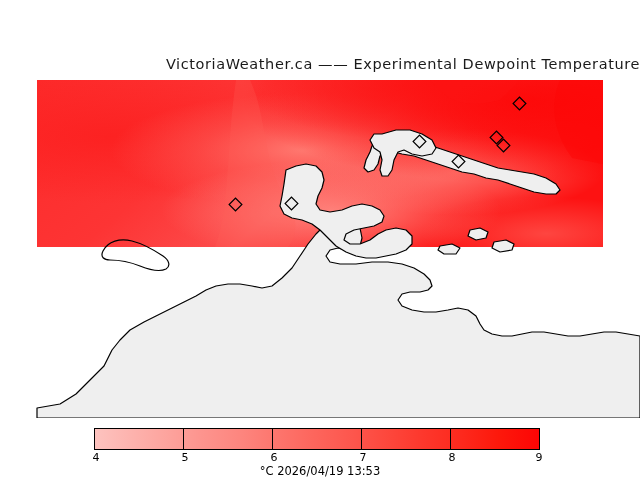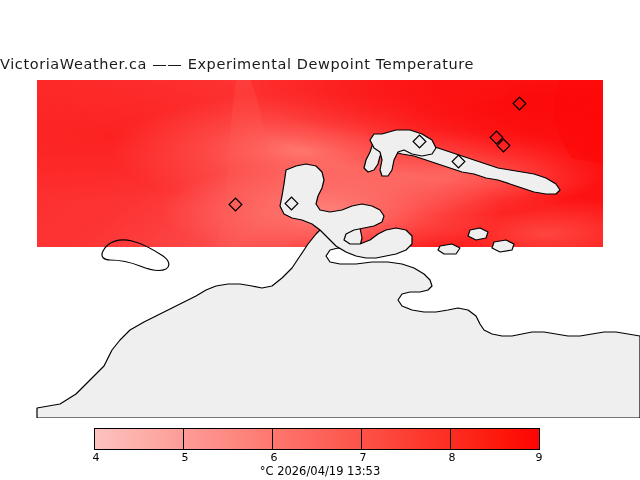--- a/index.html
+++ b/index.html
@@ -4,21 +4,21 @@
 <style>
   html,body{margin:0;padding:0;}
   body{
     width:640px;height:480px;background:#ffffff;
     font-family:"DejaVu Sans",sans-serif;overflow:hidden;position:relative;
   }
   #page{position:absolute;inset:0;background:#ffffff;}
 
   
   .title{
-    position:absolute;left:0;top:56px;width:640px;text-align:left;
+    position:absolute;left:0;top:56px;width:640px;text-align:right;
     font-family:"DejaVu Sans",sans-serif;
     font-size:14.5px;letter-spacing:.6px;color:#1a1a1a;white-space:nowrap;
   }
 
   
   .map-stage{position:absolute;left:0;top:78px;width:640px;height:340px;}
   .map-svg{display:block;width:640px;height:340px;}
 
   
   .cbar-wrap{position:absolute;left:0;top:424px;width:640px;height:56px;}

